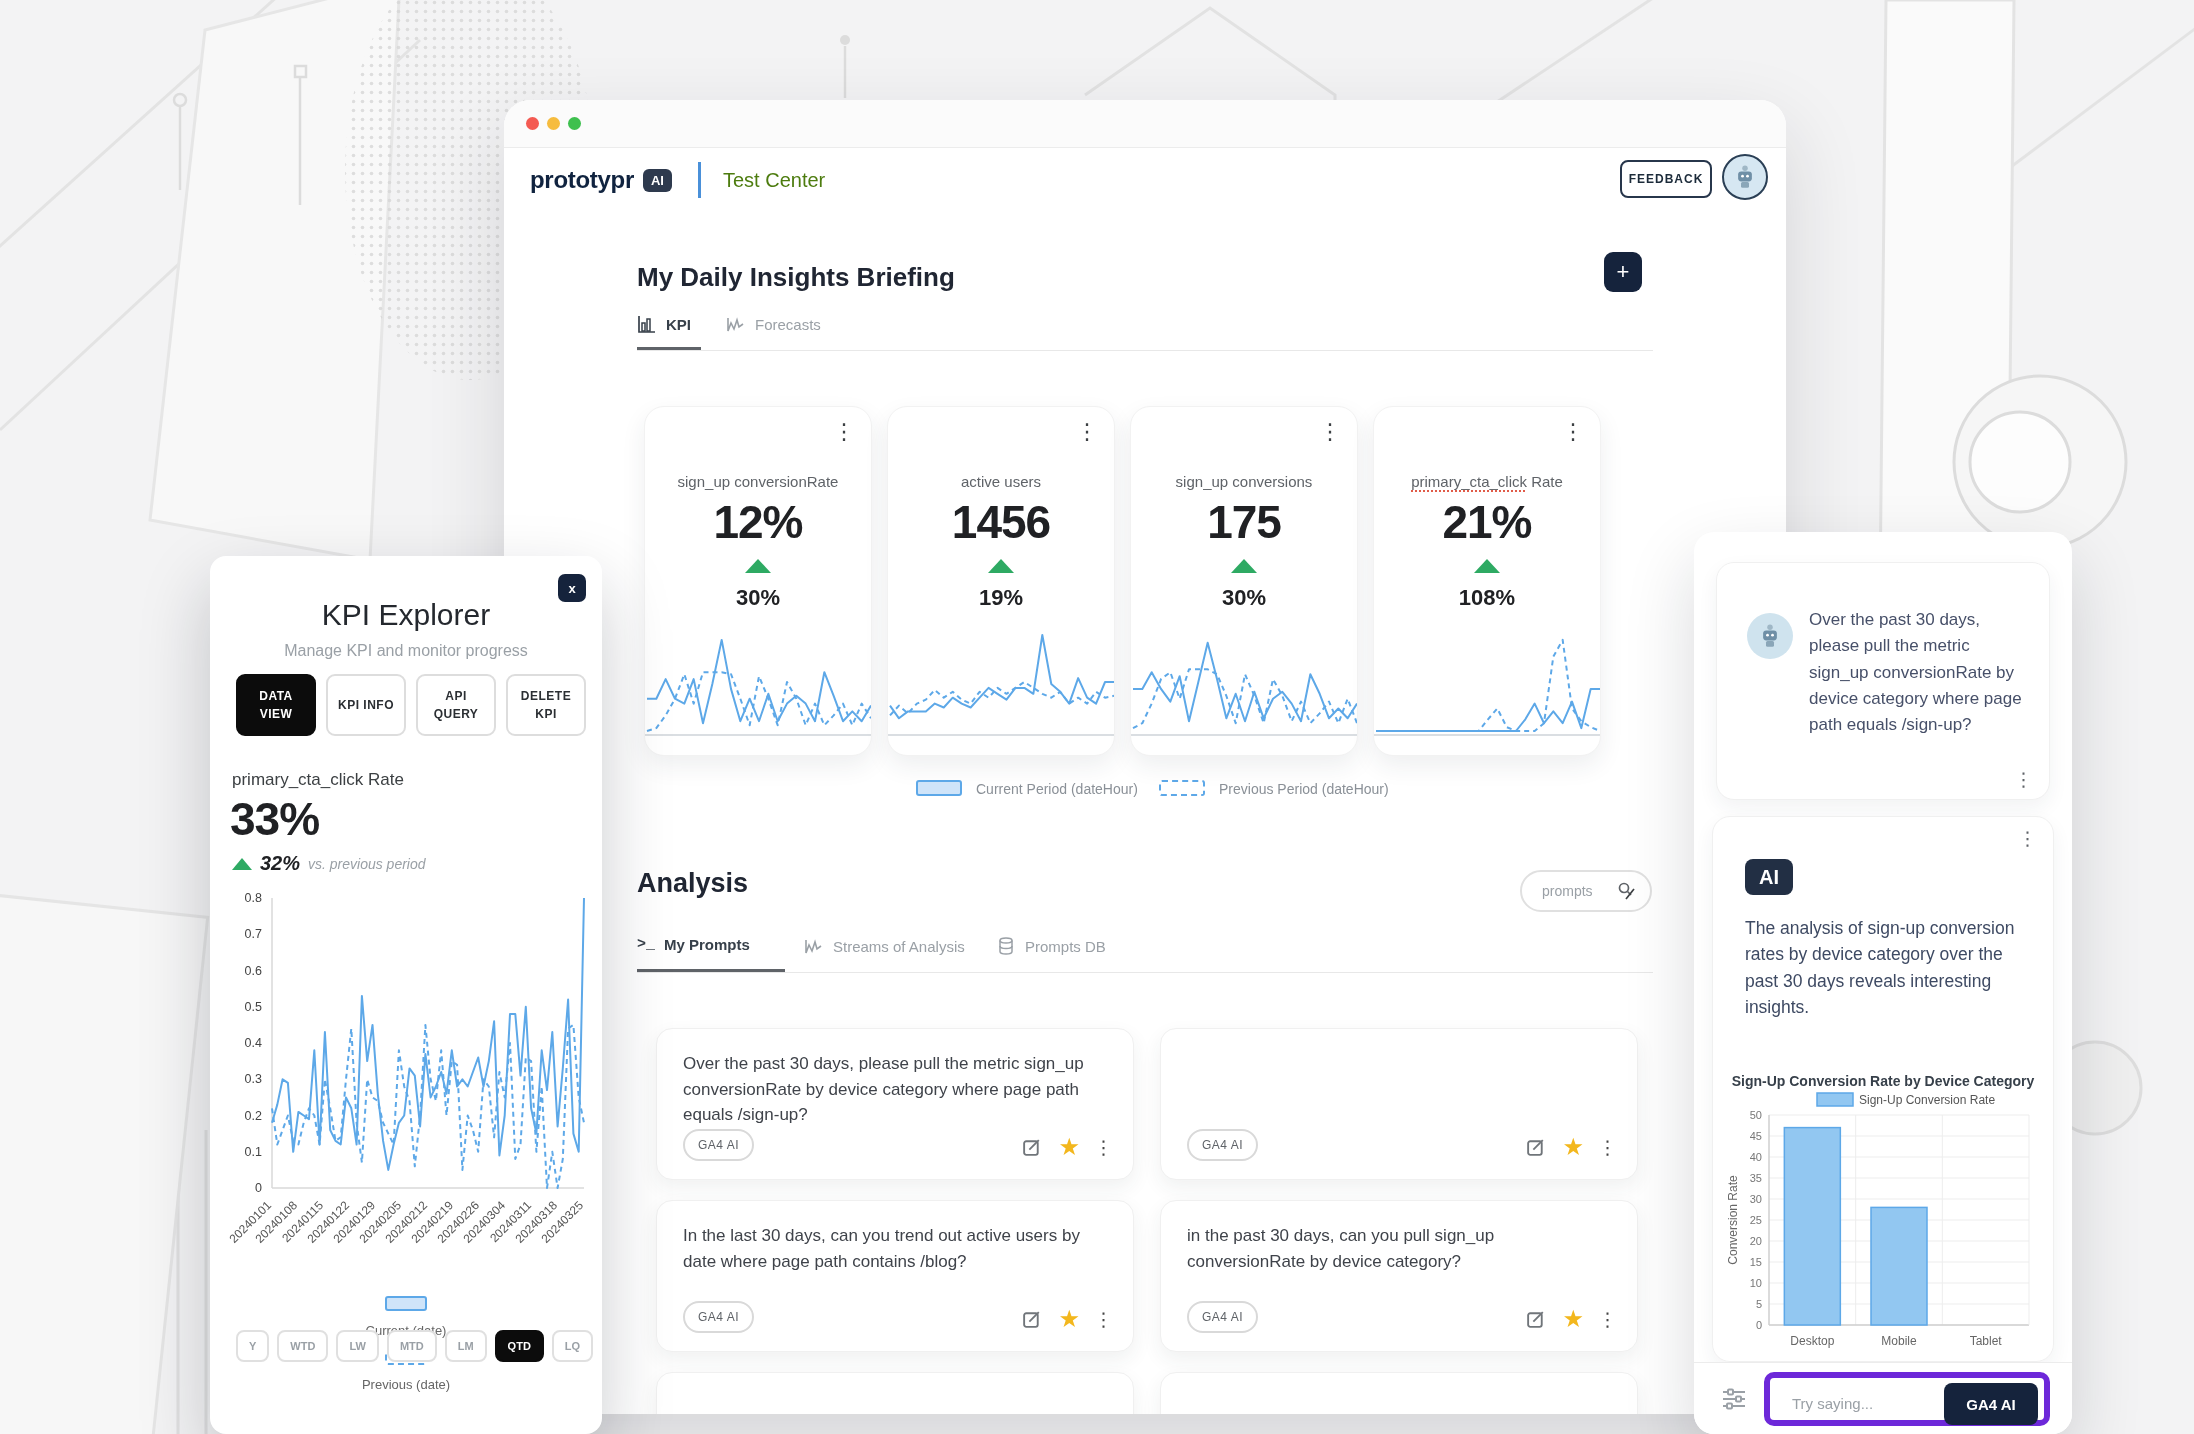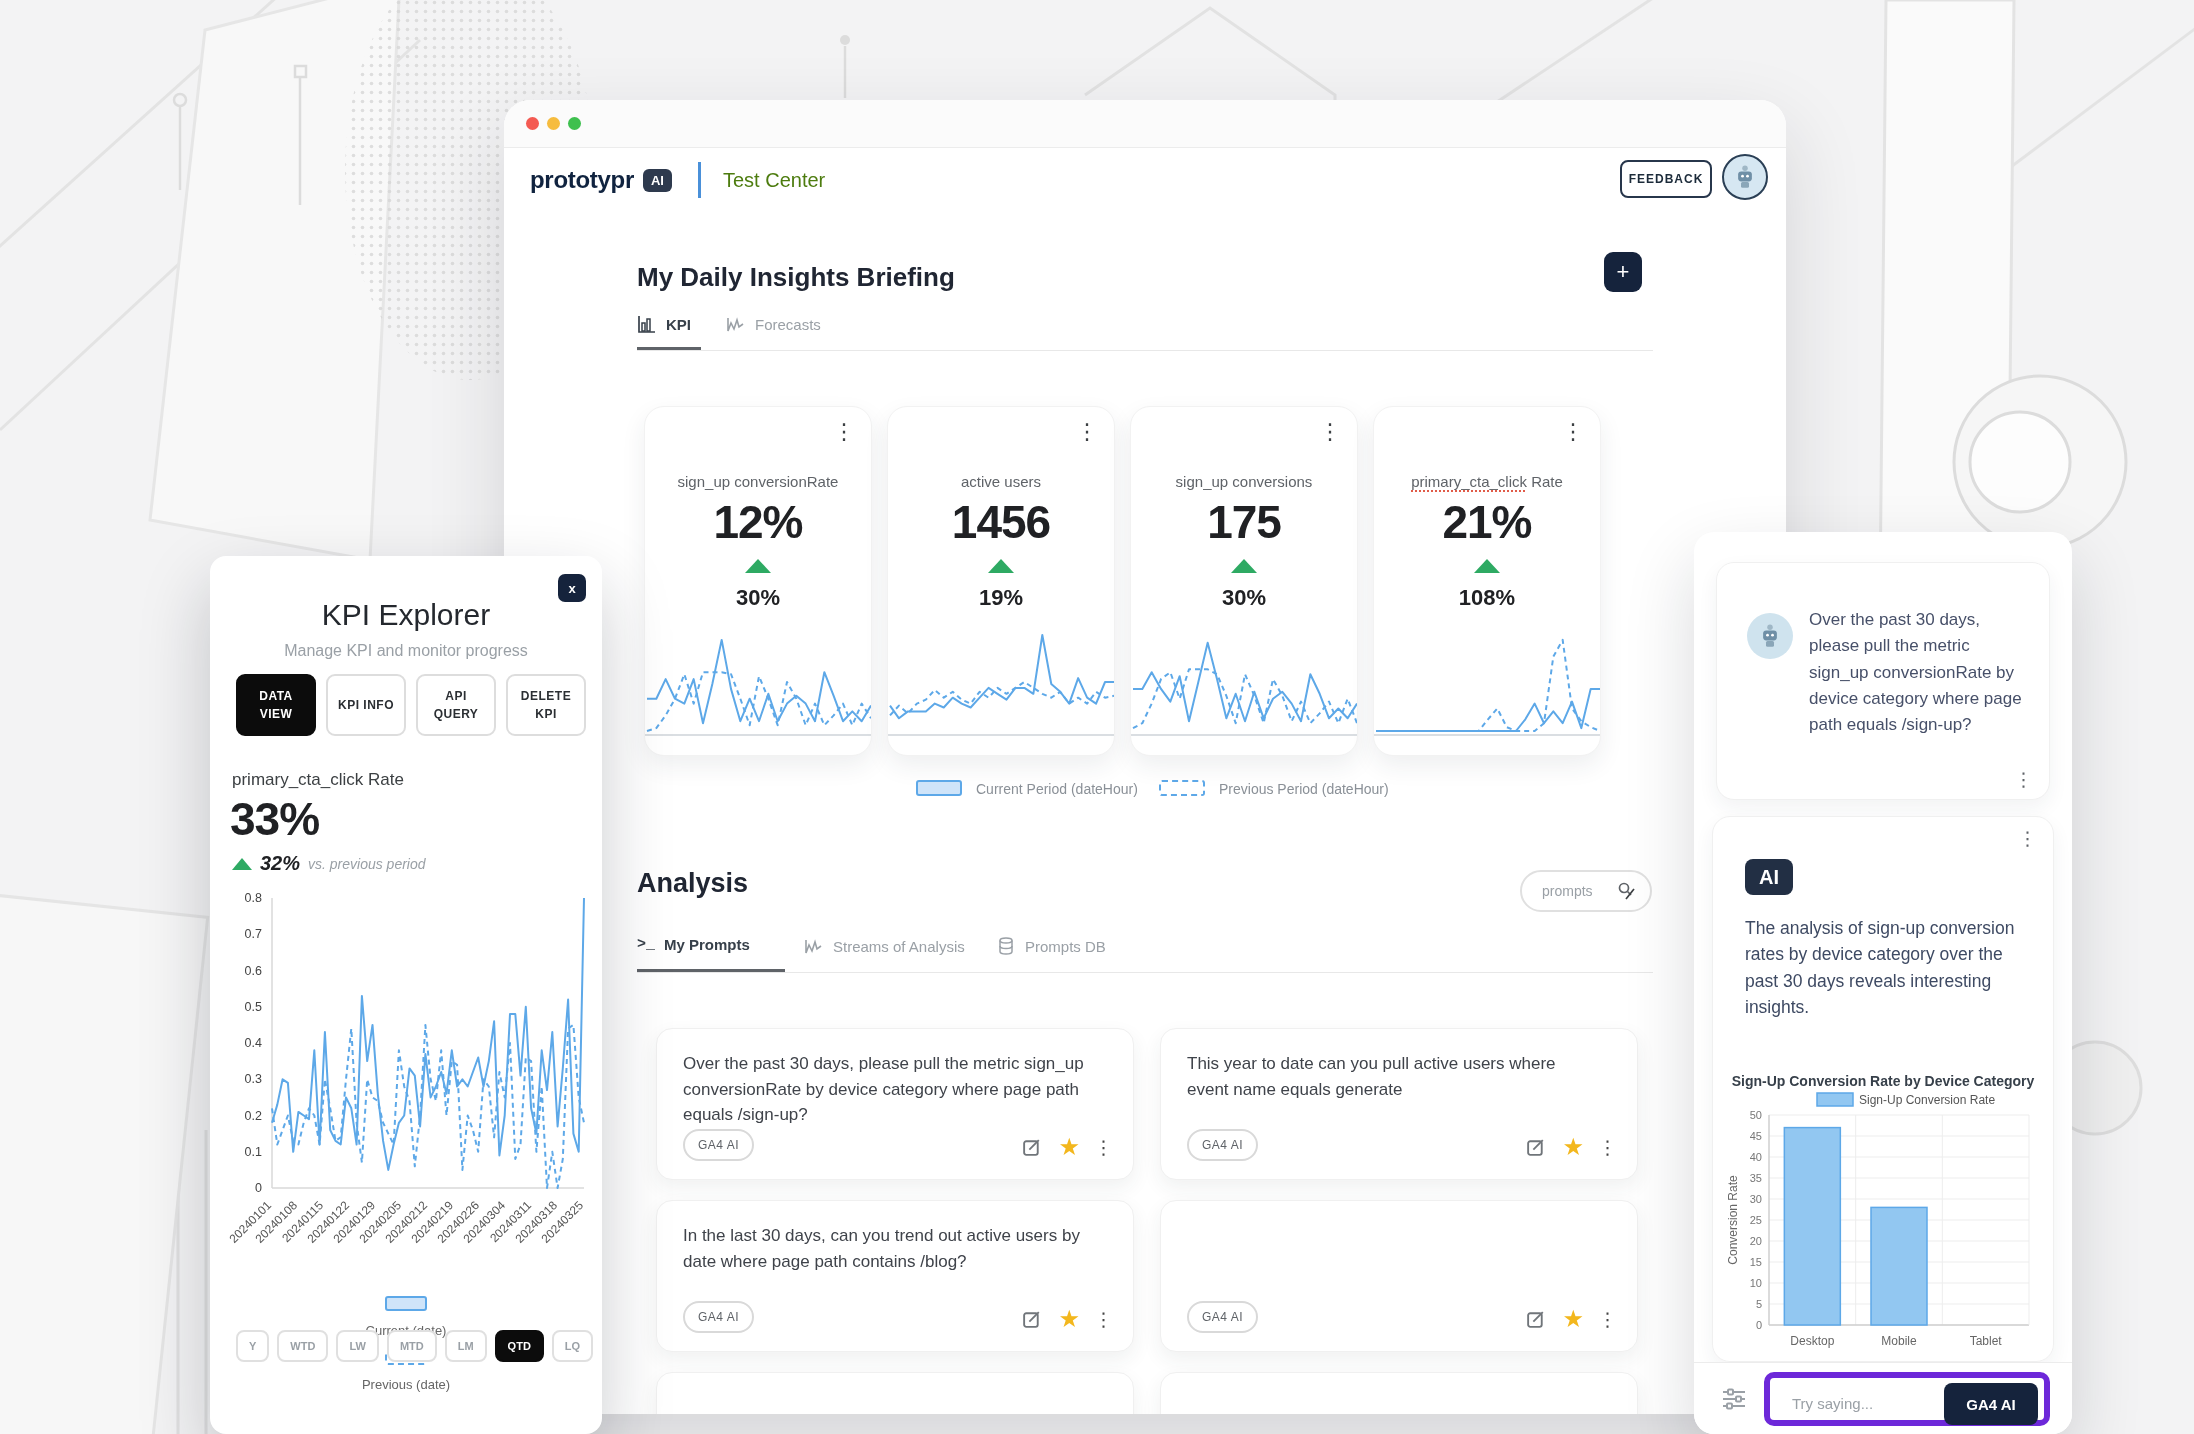--- a/index.html
+++ b/index.html
@@ -294,21 +294,20 @@
       <div class="pc-icons">
         <svg width="23" height="23" viewBox="0 0 22 22">
           <rect x="3" y="5" width="13" height="13" rx="2" fill="none" stroke="#70757a" stroke-width="1.8"></rect>
           <line x1="8" y1="13" x2="17" y2="4" stroke="#70757a" stroke-width="1.8"></line>
         </svg>
         <span class="star-ic">★</span>
         <span class="kebab" style="font-size:19px;color:#444;">⋮</span>
       </div>
     </div>
     <div class="abs prompt-card" style="left:656px;top:928px;">
-      <div class="prompt-text">This year to date can you pull active users where event name equals generate</div>
       <div class="ga4-pill">GA4 AI</div>
       <div class="pc-icons">
         <svg width="23" height="23" viewBox="0 0 22 22">
           <rect x="3" y="5" width="13" height="13" rx="2" fill="none" stroke="#70757a" stroke-width="1.8"></rect>
           <line x1="8" y1="13" x2="17" y2="4" stroke="#70757a" stroke-width="1.8"></line>
         </svg>
         <span class="star-ic">★</span>
         <span class="kebab" style="font-size:19px;color:#444;">⋮</span>
       </div>
     </div>
@@ -318,20 +317,21 @@
       <div class="pc-icons">
         <svg width="23" height="23" viewBox="0 0 22 22">
           <rect x="3" y="5" width="13" height="13" rx="2" fill="none" stroke="#70757a" stroke-width="1.8"></rect>
           <line x1="8" y1="13" x2="17" y2="4" stroke="#70757a" stroke-width="1.8"></line>
         </svg>
         <span class="star-ic">★</span>
         <span class="kebab" style="font-size:19px;color:#444;">⋮</span>
       </div>
     </div>
     <div class="abs prompt-card" style="left:656px;top:1100px;">
+      <div class="prompt-text">in the past 30 days, can you pull sign_up conversionRate by device category?</div>
       <div class="ga4-pill">GA4 AI</div>
       <div class="pc-icons">
         <svg width="23" height="23" viewBox="0 0 22 22">
           <rect x="3" y="5" width="13" height="13" rx="2" fill="none" stroke="#70757a" stroke-width="1.8"></rect>
           <line x1="8" y1="13" x2="17" y2="4" stroke="#70757a" stroke-width="1.8"></line>
         </svg>
         <span class="star-ic">★</span>
         <span class="kebab" style="font-size:19px;color:#444;">⋮</span>
       </div>
     </div>

